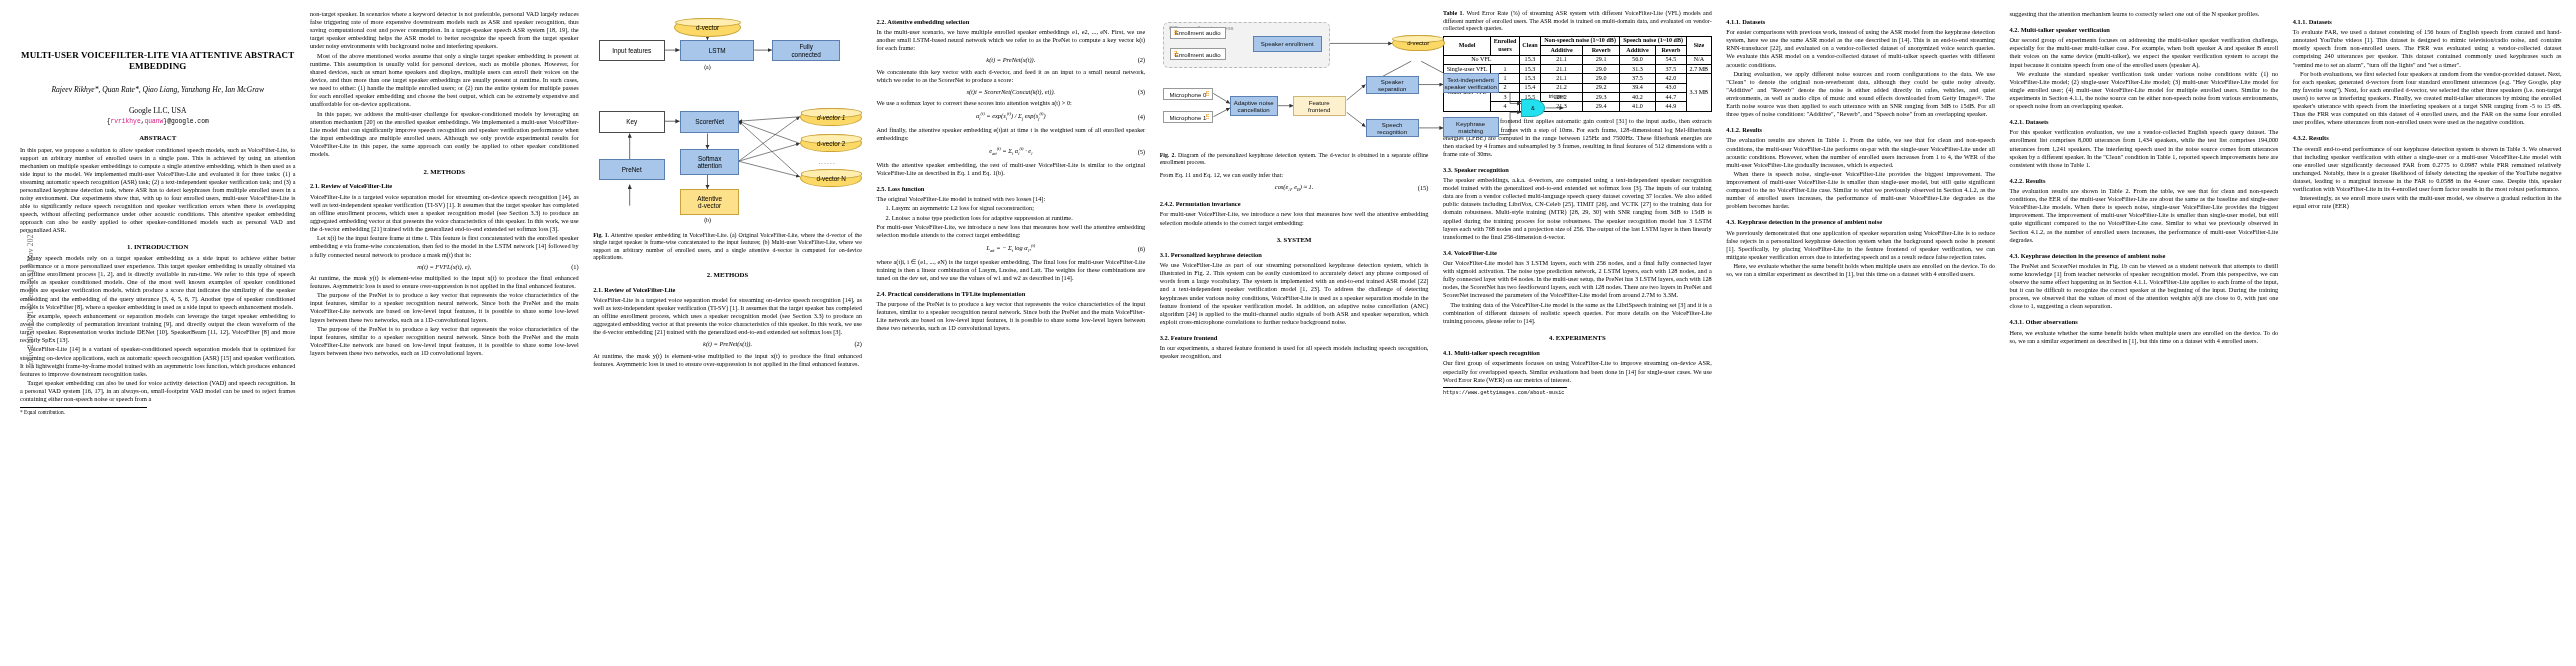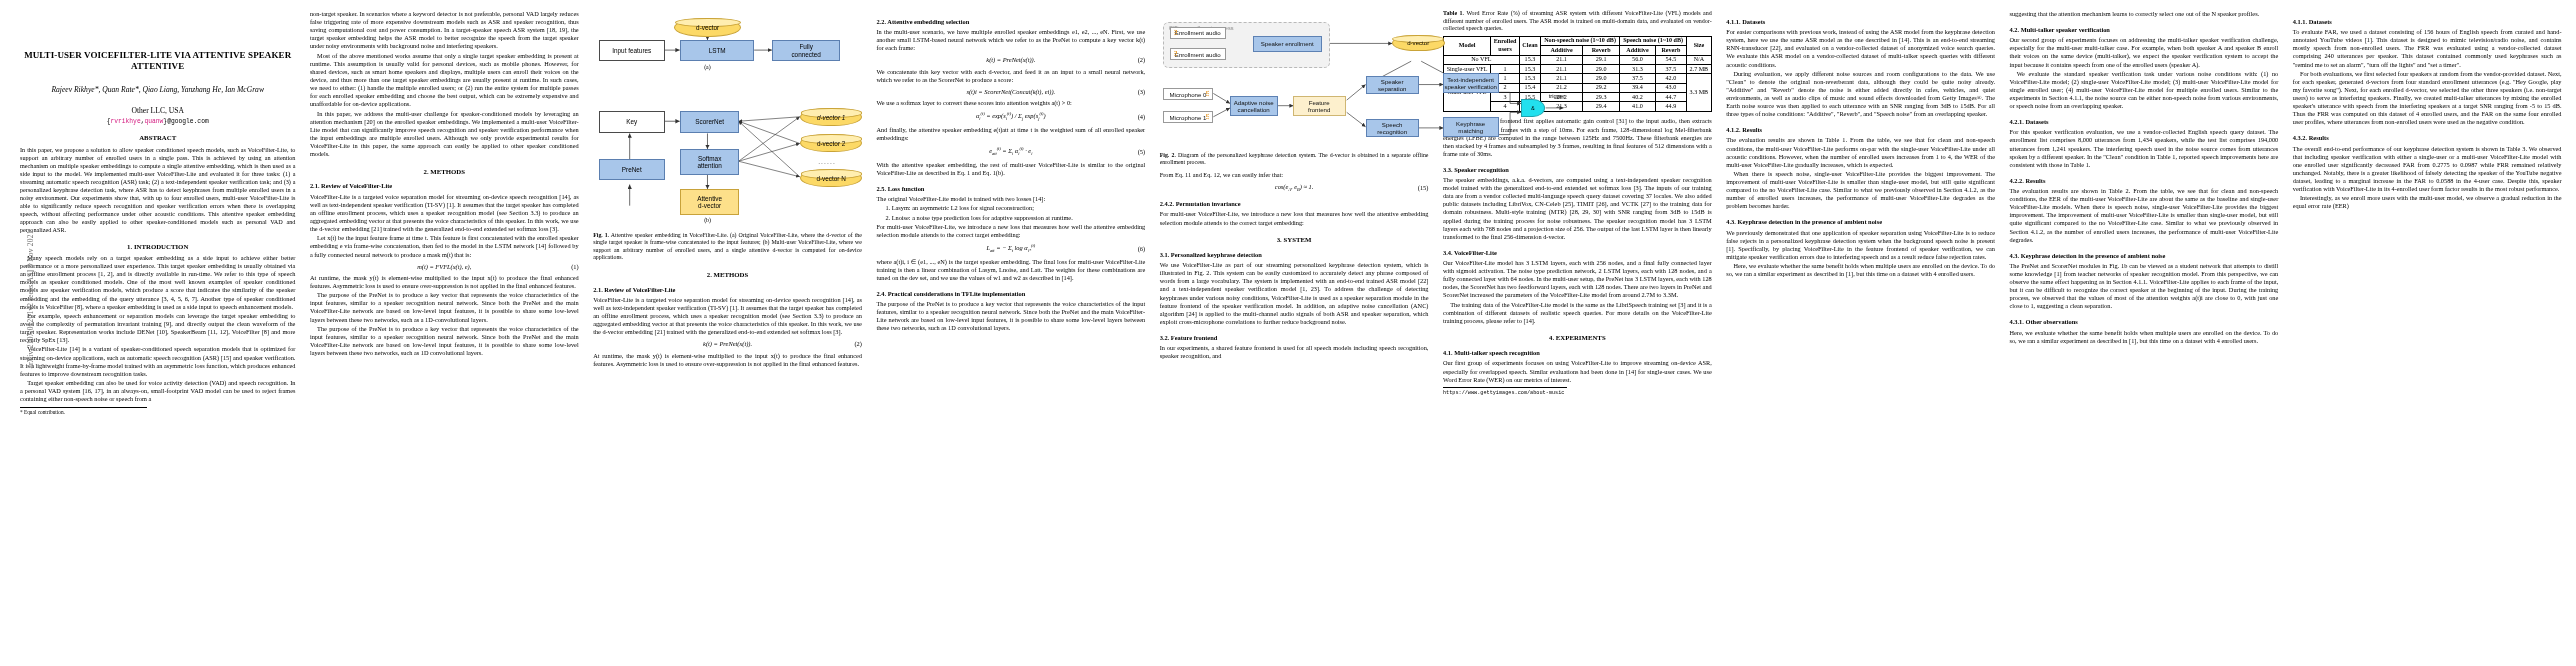--- a/index.html
+++ b/index.html
@@ -143,23 +143,23 @@
 </head>
 <body>
 
 <div class="page">
 
   <div class="arxiv-stamp">arXiv:2107.01201v2 [eess.AS] 8 Nov 2021</div>
 
   <div class="cols">
 
     <div class="col c1">
-      <div class="ttl">MULTI-USER VOICEFILTER-LITE VIA ATTENTIVE SPEAKER ATTENTIVE</div>
+      <div class="ttl">MULTI-USER VOICEFILTER-LITE VIA ATTENTIVE ABSTRACT EMBEDDING</div>
       <div class="authors">Rajeev Rikhye*, Quan Rate*, Qiao Liang, Yanzhang He, Ian McGraw</div>
-      <div class="affil">Other LLC, USA</div>
+      <div class="affil">Google LLC, USA</div>
       <div class="email"><span>{</span><span class="u">rvrikhye</span><span>,</span><span class="u">quanw</span><span>}@google.com</span></div>
 
       <div class="abstract">
         <h4 class="abs">ABSTRACT</h4>
         <p>In this paper, we propose a solution to allow speaker conditioned speech models, such as VoiceFilter-Lite, to support an arbitrary number of enrolled users in a single pass. This is achieved by using an attention mechanism on multiple speaker embeddings to compute a single attentive embedding, which is then used as a side input to the model. We implemented multi-user VoiceFilter-Lite and evaluated it for three tasks: (1) a streaming automatic speech recognition (ASR) task; (2) a text-independent speaker verification task; and (3) a personalized keyphrase detection task, where ASR has to detect keyphrases from multiple enrolled users in a noisy environment. Our experiments show that, with up to four enrolled users, multi-user VoiceFilter-Lite is able to significantly reduce speech recognition and speaker verification errors when there is overlapping speech, without affecting performance under other acoustic conditions. This attentive speaker embedding approach can also be easily applied to other speaker-conditioned models such as personal VAD and personalized ASR.</p>
       </div>
 
       <h2 class="sec"><span>1</span>. <span>INTRODUCTION</span></h2>
       <p class="ind">Many speech models rely on a target speaker embedding as a side input to achieve either better performance or a more personalized user experience. This target speaker embedding is usually obtained via an offline enrollment process [1, 2], and is directly available in run-time. We refer to this type of speech models as speaker conditioned models. One of the most well known examples of speaker conditioned models are speaker verification models, which produce a score that indicates the similarity of the speaker embedding and the embedding of the query utterance [3, 4, 5, 6, 7]. Another type of speaker conditioned models is VoiceFilter [8], where a speaker embedding is used as a side input to speech enhancement models.</p>
       <p class="ind">For example, speech enhancement or separation models can leverage the target speaker embedding to avoid the complexity of permutation invariant training [9], and directly output the clean waveform of the target speaker. Representation works include DENet [10], SpeakerBeam [11, 12], VoiceFilter [8] and more recently SpEx [13].</p>

